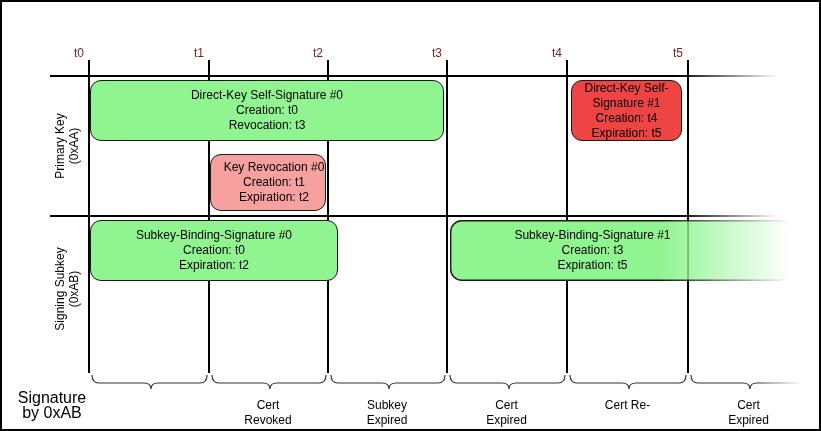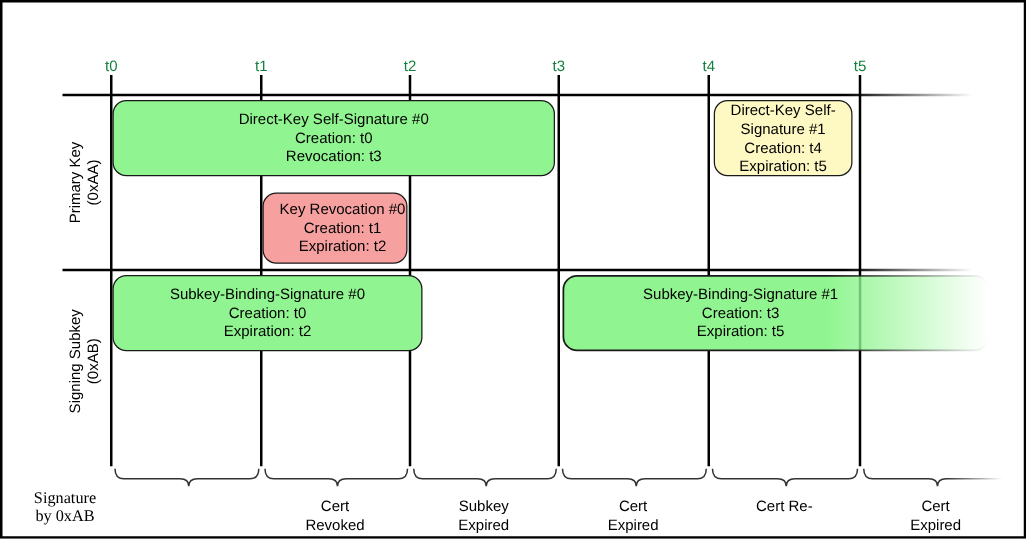--- a/index.html
+++ b/index.html
@@ -15,22 +15,21 @@
     width: 821px;
     height: 431px;
     background: #ffffff;
     box-sizing: border-box;
     border: 2px solid #000000;
     overflow: hidden;
   }
   .tick-label {
     position: absolute;
     font-size: 12px;
-    color: #15803d;
-    text-align: center;
+    color: #7f1d1d;
     width: 30px;
     line-height: 14px;
     white-space: nowrap;
   }
   .vline {
     position: absolute;
     width: 2px;
     background: #000000;
   }
   .hline {
@@ -61,26 +60,25 @@
     text-align: center;
     display: flex;
     flex-direction: column;
     align-items: center;
     justify-content: center;
     overflow: hidden;
   }
   .sigbox .ln { display: block; white-space: nowrap; }
   .corner-label {
     position: absolute;
-    font-size: 13px;
+    font-size: 16px;
     line-height: 15px;
     color: #000000;
     text-align: center;
     white-space: nowrap;
-    font-family: Liberation Serif, serif;
   }
   .brace-wrap {
     position: absolute;
   }
   .brace-label {
     position: absolute;
     font-size: 12px;
     line-height: 15px;
     color: #000000;
     text-align: center;
@@ -124,21 +122,21 @@
     <span class="ln">Creation: t0</span>
     <span class="ln">Revocation: t3</span>
   </div>
 
   <div class="sigbox" style="left:208px; top:152px; width:116px; height:57px; background:#f6a0a0;padding-left:12px;">
     <span class="ln">Key Revocation #0</span>
     <span class="ln">Creation: t1</span>
     <span class="ln">Expiration: t2</span>
   </div>
 
-  <div class="sigbox" style="left:569px; top:78px; width:111px; height:61px; background:#fef9c3;">
+  <div class="sigbox" style="left:569px; top:78px; width:111px; height:61px; background:#ef4444;">
     <span class="ln">Direct-Key Self-</span>
     <span class="ln">Signature #1</span>
     <span class="ln">Creation: t4</span>
     <span class="ln">Expiration: t5</span>
   </div>
 
   <div class="sigbox" style="left:88px; top:218px; width:248px; height:61px; background:#90f590;">
     <span class="ln">Subkey-Binding-Signature #0</span>
     <span class="ln">Creation: t0</span>
     <span class="ln">Expiration: t2</span>

